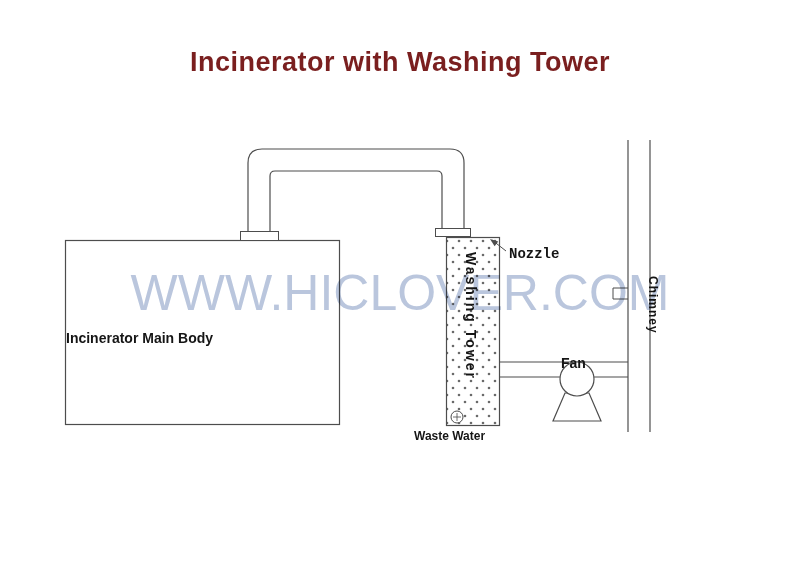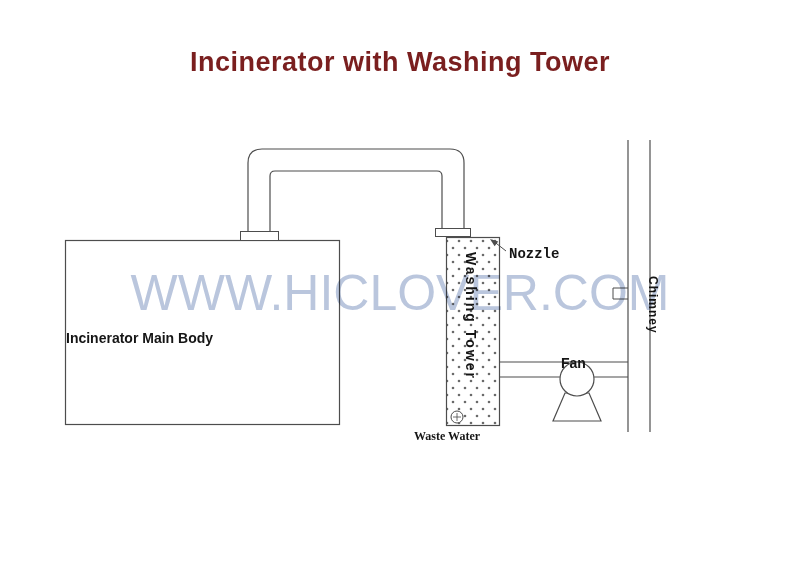--- a/index.html
+++ b/index.html
@@ -19,21 +19,21 @@
     color:var(--wm-color, #9fb0d0); opacity:0.72; mix-blend-mode:multiply;
     pointer-events:none; z-index:5;
   }
   .label { position:absolute; color:#151515; font-weight:bold; z-index:3; }
   .lbl-incinerator { left:66px; top:330px; width:274px; text-align:left; font-size:14px; }
   .lbl-washing-tower {
     left:463px; top:252px; writing-mode:vertical-rl; text-orientation:mixed;
     font-size:14px; letter-spacing:2px;
   }
   .lbl-nozzle { left:509px; top:246px; font-size:14px;font-family:Liberation Mono, monospace; }
-  .lbl-waste-water { left:414px; top:429px; font-size:12px;font-family:Liberation Serif, serif; }
+  .lbl-waste-water { left:414px; top:429px; font-size:12px; }
   .lbl-fan { left:561px; top:343px; font-size:14px;margin-top:12px; }
   .lbl-chimney {
     left:646px; top:276px; writing-mode:vertical-rl; text-orientation:mixed;
     font-size:12px; letter-spacing:1px;
   }
 </style>
 </head>
 <body>
 
 <div class="canvas">

